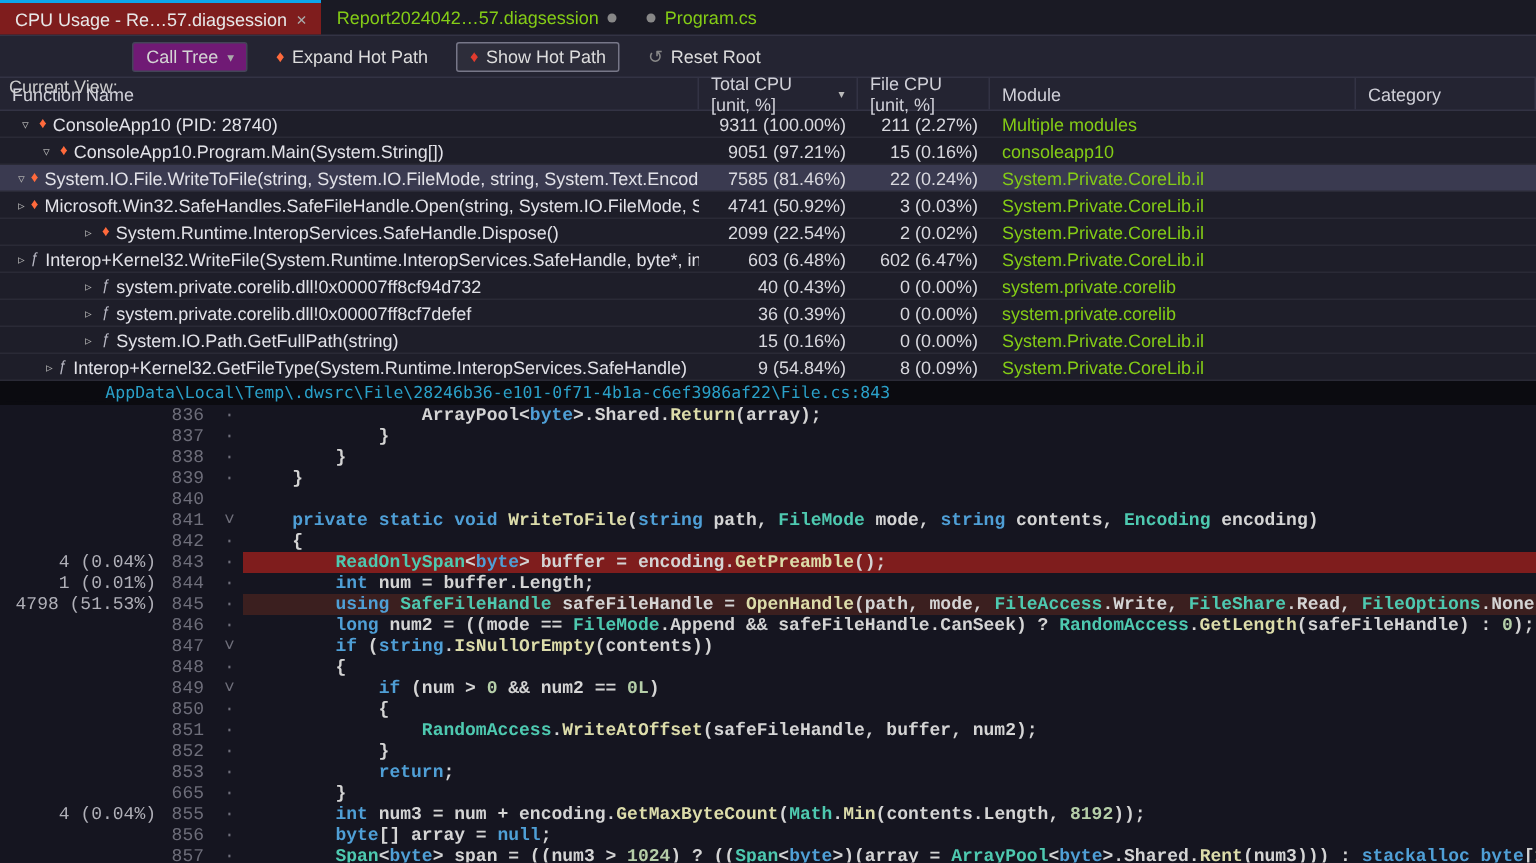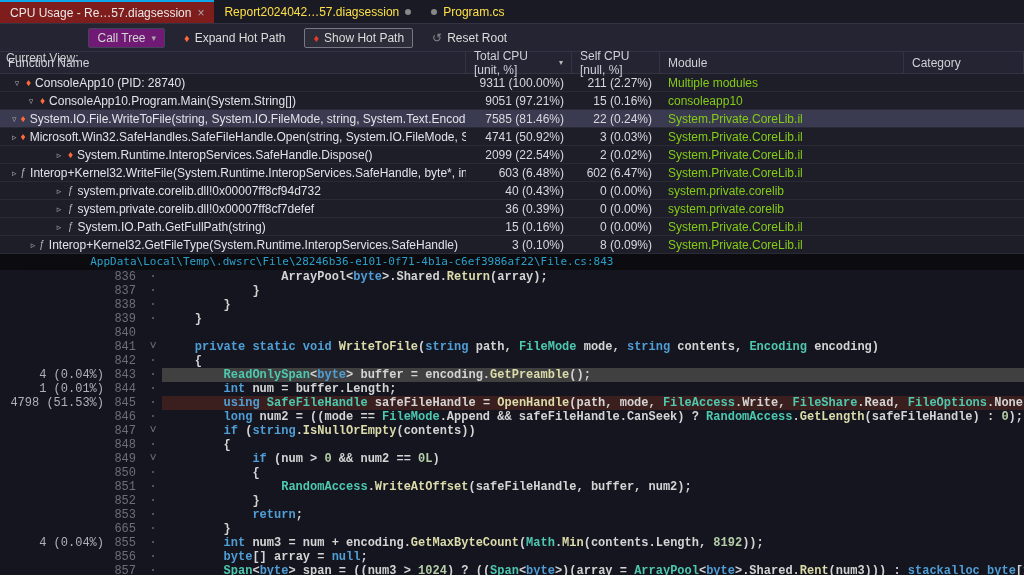--- a/index.html
+++ b/index.html
@@ -1,21 +1,21 @@
 <!DOCTYPE html>
 <html><head>
 <meta charset="utf-8">
 <style>
   * { margin: 0; padding: 0; box-sizing: border-box; }
   html, body { width: 1024px; height: 575px; overflow: hidden; }
   body { background: #1c1c28; color: #d4d4d4; font-family: "Segoe UI", Arial, sans-serif; font-size: 12px; }
 
   
   .tab-bar { display: flex; height: 24px; background: #1a1a24; border-bottom: 1px solid #333344; }
-  .tab { display: flex; align-items: center; gap: 6px; padding: 0 10px; color: #fde047; cursor: pointer; }
+  .tab { display: flex; align-items: center; gap: 6px; padding: 0 10px; color: #84cc16; cursor: pointer; }
   .tab.active { background: #7f1d1d; color: #e8e8e8; border-top: 2px solid #0ea5e9; }
   .tab .close { color: #aaa; font-size: 12px; }
   .tab .dot { width: 6px; height: 6px; border-radius: 50%; background: #888; display:inline-block; }
 
   
   .toolbar { display: flex; align-items: center; height: 28px; background: #242432; border-bottom: 1px solid #333344; padding: 0 6px; gap: 10px; }
   .toolbar-label { color: #ccc; margin-top: 40px; }
   .select { display: flex; align-items: center; gap: 6px; background: #701a75; border: 1px solid #444458; padding: 2px 8px; border-radius: 2px; cursor: pointer; }
   .select .caret { font-size: 9px; color: #aaa; }
   .tool-btn { display: flex; align-items: center; gap: 5px; padding: 2px 8px; color: #ddd; cursor: pointer; border: 1px solid transparent; border-radius:2px;}
@@ -42,35 +42,35 @@
   .row .c-fn { display: flex; align-items: center; gap: 4px; color: #e2e2e8; }
   .row .c-tot, .row .c-self { text-align: right; justify-content: flex-end; display:flex; color:#d8d8de;}
   .row .c-mod { color: #84cc16; }
   .expander { width: 10px; font-size: 9px; color: #aaa; display:inline-block; text-align:center;}
   .indent { display:inline-block; }
   .ic-flame { color: #ff6a3c; font-size: 10px; }
   .ic-func { color: #b8b8c4; font-size: 10px; }
 
   
   .path-bar { height: 16px; background: #0b0b10; color: #2aa0c8; font-family: Consolas, monospace; font-size: 11px; padding: 1px 4px; overflow:hidden;}
-  .path-bar .dim { color:#0b0b10;margin-left:20px; }
+  .path-bar .dim { color:#0b0b10; }
 
   
   .code { font-family: Consolas, "Courier New", monospace; font-size: 12px; background: #151520; line-height: 14px; }
   .code-row { display: flex; height: 14px; white-space: pre; }
   .metric { width: 110px; text-align: right; padding-right: 6px; color: #b0b0b8; }
   .ln { width: 34px; text-align: right; padding-right: 8px; color: #6e6e7a; }
   .gutter { width: 18px; text-align:center; color:#6e6e7a; }
   .src { flex: 1; overflow: hidden; color: #d4d4d4; padding-left:4px;font-weight:bold;}
   .kw { color: #4f9fd6; }
   .type { color: #4ec9b0; }
   .fn { color: #dcdcaa; }
   .num { color: #b5cea8; }
   .code-row.hl .src { background: #3b1f1f; }
-  .code-row.cur .src { background: #404040; }
+  .code-row.cur .src { background: #7f1d1d; }
 </style>
 </head>
 <body>
 
 <div class="tab-bar">
   <div class="tab active">
     <span>CPU Usage - Re…57.diagsession</span>
     <span class="close">×</span>
   </div>
   <div class="tab">
@@ -105,21 +105,21 @@
 
 <div class="col-header">
   <div class="c-fn">
       <span>Function Name</span>
     </div>
   <div class="c-tot">
       <span>Total CPU [unit, %]</span>
       <span class="sort-caret">▾</span>
     </div>
   <div class="c-self">
-      <span>Self CPU [null, %]</span>
+      <span>File CPU [unit, %]</span>
     </div>
   <div class="c-mod">
       <span>Module</span>
     </div>
   <div class="c-cat">
       <span>Category</span>
     </div>
 </div>
 
 <div class="tree" id="tree">
@@ -231,21 +231,21 @@
       <div class="c-mod">System.Private.CoreLib.il</div>
       <div class="c-cat"></div>
     </div>
     <div class="row">
       <div class="c-fn">
         <span class="indent" style="width: 42px;"></span>
         <span class="expander">▹</span>
         <span class="ic-func">ƒ</span>
         <span>Interop+Kernel32.GetFileType(System.Runtime.InteropServices.SafeHandle)</span>
       </div>
-      <div class="c-tot">3 (0.10%)</div>
+      <div class="c-tot">9 (54.84%)</div>
       <div class="c-self">8 (0.09%)</div>
       <div class="c-mod">System.Private.CoreLib.il</div>
       <div class="c-cat"></div>
     </div>
   </div>
 
 <div class="path-bar">
   <span class="dim">__________</span><span>AppData\Local\Temp\.dwsrc\File\28246b36-e101-0f71-4b1a-c6ef3986af22\File.cs:843</span>
 </div>
 

